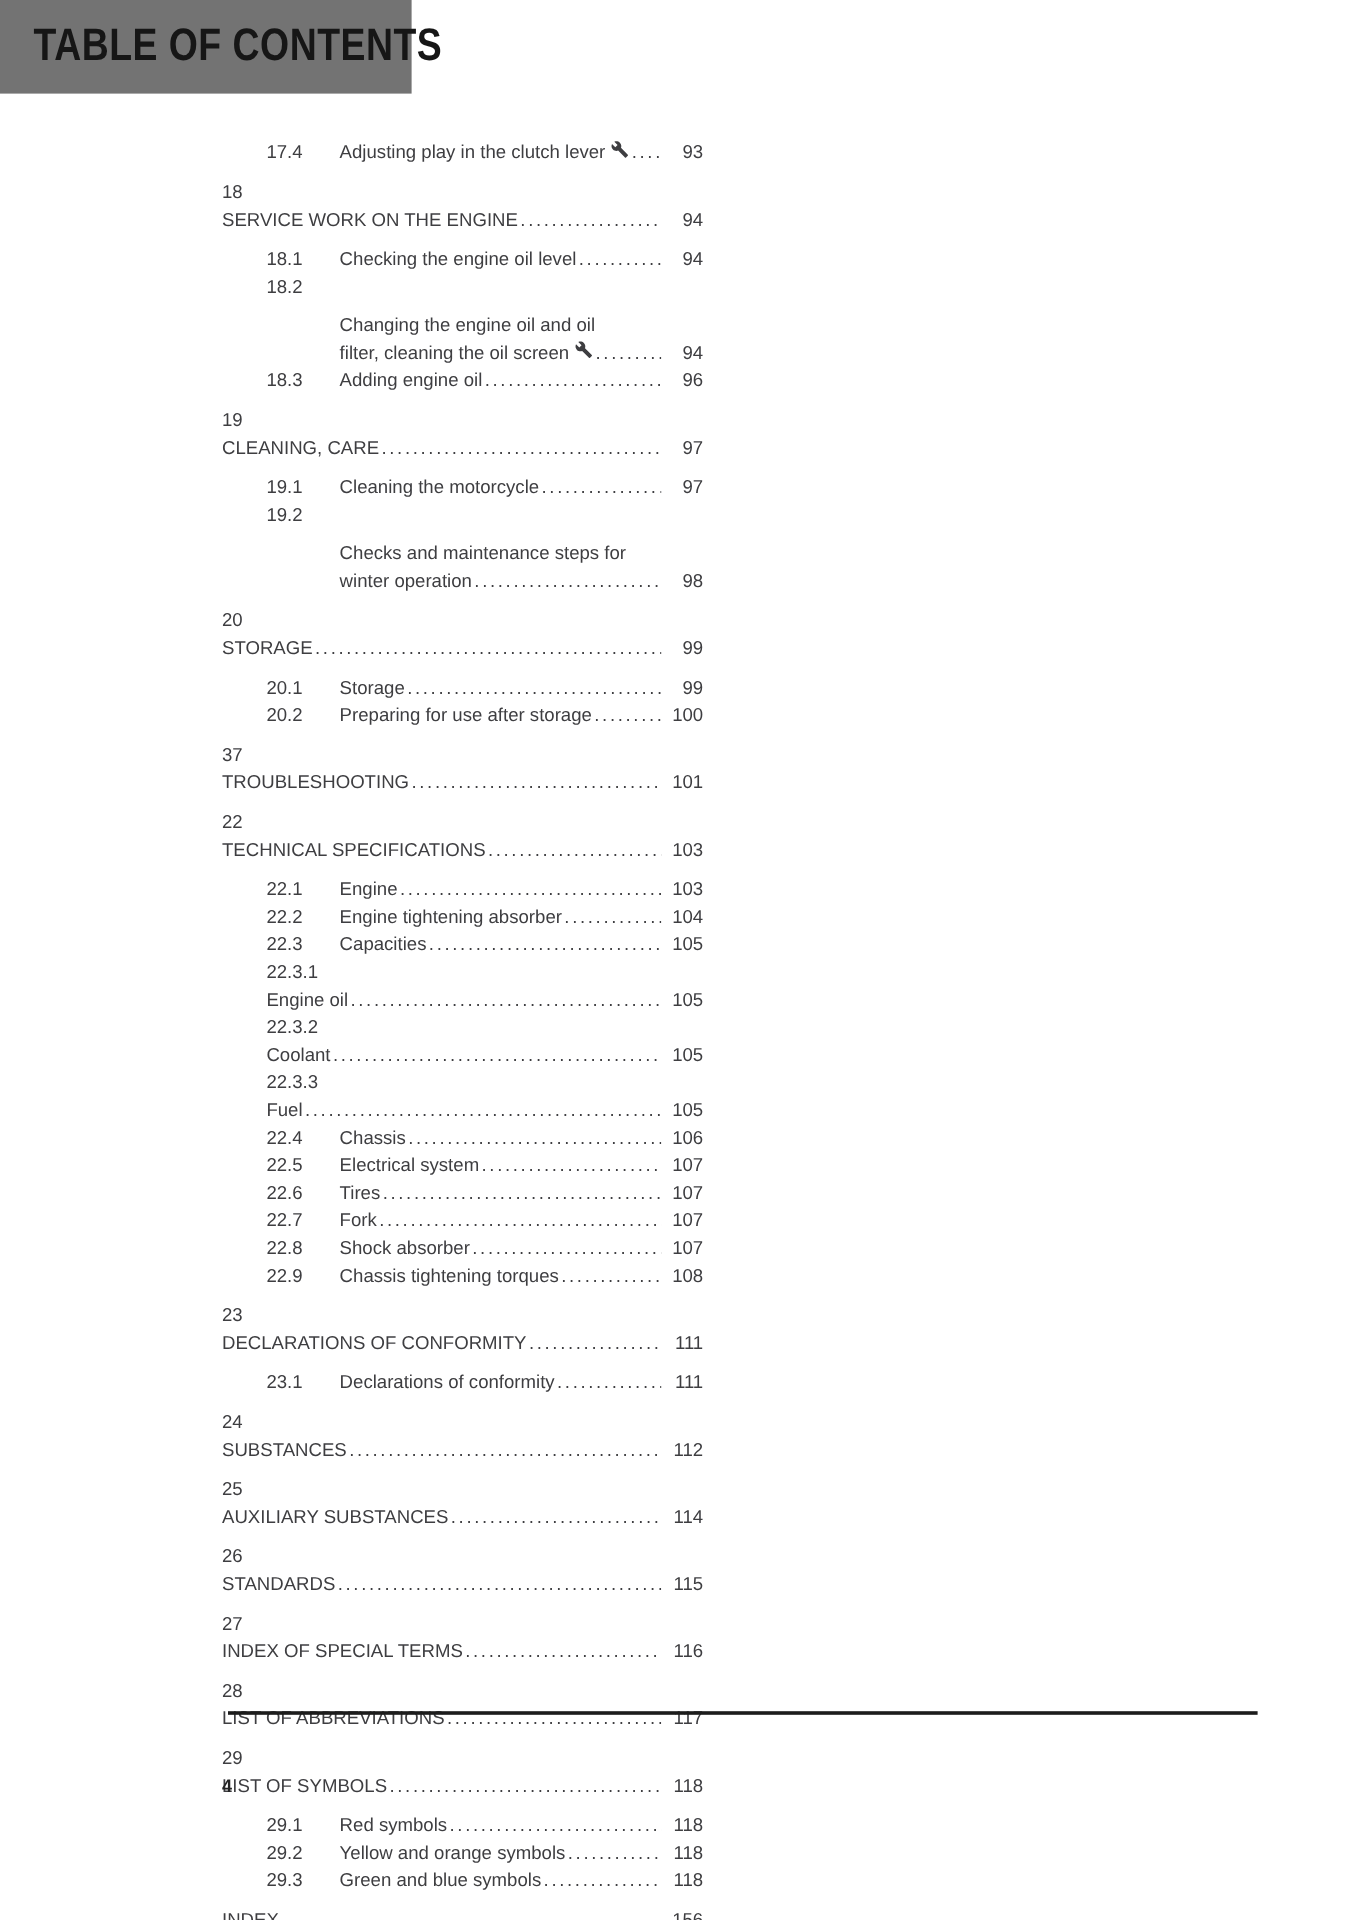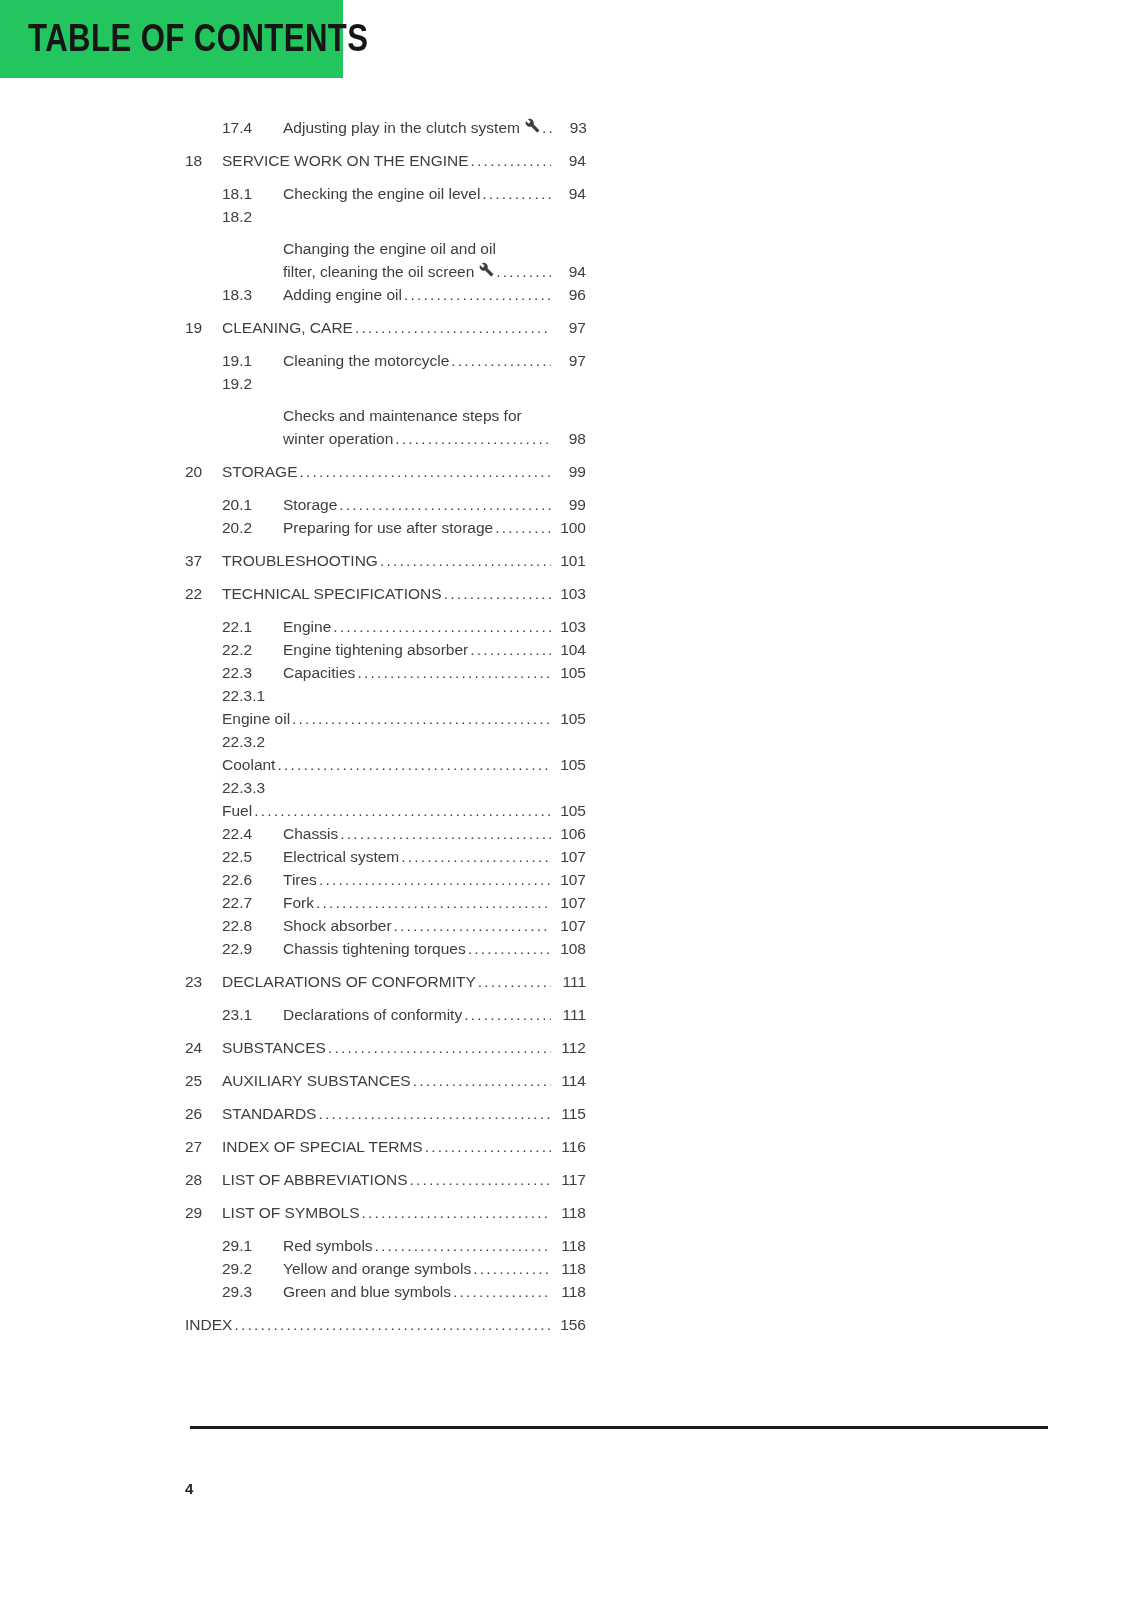--- a/index.html
+++ b/index.html
@@ -9,39 +9,39 @@
     position: relative;
     font-family: "Liberation Sans", sans-serif;
     color: #3e3e41;
     overflow: hidden;
   }
 
   
   .header-box {
     position: absolute; left: 0; top: 0;
     width: 343px; height: 78px;
-    background: #22c55e;
+    background: #737373;
   }
   .header-title {
     position: absolute; left: 28px; top: 50%;
     transform: translateY(-52%) scaleX(0.82);
     transform-origin: left center;
     font-size: 38px; font-weight: bold;
     color: #161616; white-space: nowrap;
     letter-spacing: 0.5px;
   }
 
   
   .toc {
     position: absolute; left: 185px; top: 116px;
     width: 401px;
     font-size: 15.5px; line-height: 23px;
   }
   .toc-row { display: flex; }
-  .toc-row.level-0 { margin: 10px 0; }
+  .toc-row.level-0 { margin: 10px 0; flex-direction: column; }
   .toc-row.level-index { margin: 10px 0; }
   .toc-row.level-0 .num { width: 37px; }
   .toc-row.level-1 { padding-left: 37px; }
   .toc-row.level-1 .num { width: 61px; }
   .toc-row.level-2 { padding-left: 37px; flex-direction: column; }
   .toc-row.level-2 .num { width: 86px; }
   .num { flex: none; }
   .body { flex: 1 1 auto; min-width: 0; }
   .line1 { white-space: nowrap; margin-top: 32px; }
   .leader-line { display: flex; align-items: baseline; }
@@ -82,21 +82,21 @@
 <div class="header-box">
   <div class="header-title">TABLE OF CONTENTS</div>
 </div>
 
 <div class="toc">
     <div class="toc-row level-1">
     <span class="num">17.4</span>
     <div class="body">
 
       <div class="leader-line">
-        <span class="title-text">Adjusting play in the clutch system</span>
+        <span class="title-text">Adjusting play in the clutch lever</span>
         <svg class="wrench" viewBox="0 0 24 24" aria-hidden="true">
           <path fill="currentColor" d="M22.7 19l-9.1-9.1c.9-2.3.4-5-1.5-6.9-2-2-5-2.4-7.4-1.3L9 6 6 9 1.6 4.7C.4 7.1.9 10.1 2.9 12.1c1.9 1.9 4.6 2.4 6.9 1.5l9.1 9.1c.4.4 1 .4 1.4 0l2.3-2.3c.5-.4.5-1.1.1-1.4z"></path>
         </svg>
         <span class="leader"></span>
         <span class="page">93</span>
       </div>
     </div>
   </div>
     <div class="toc-row level-0">
     <span class="num">18</span>

